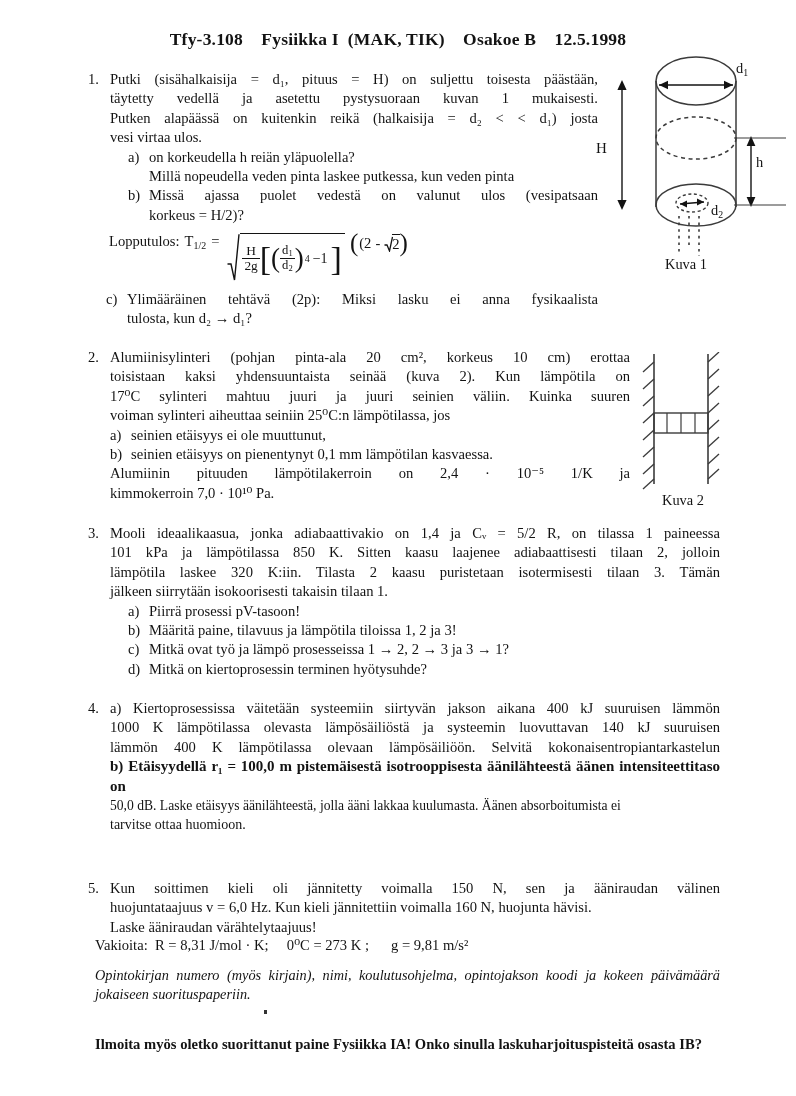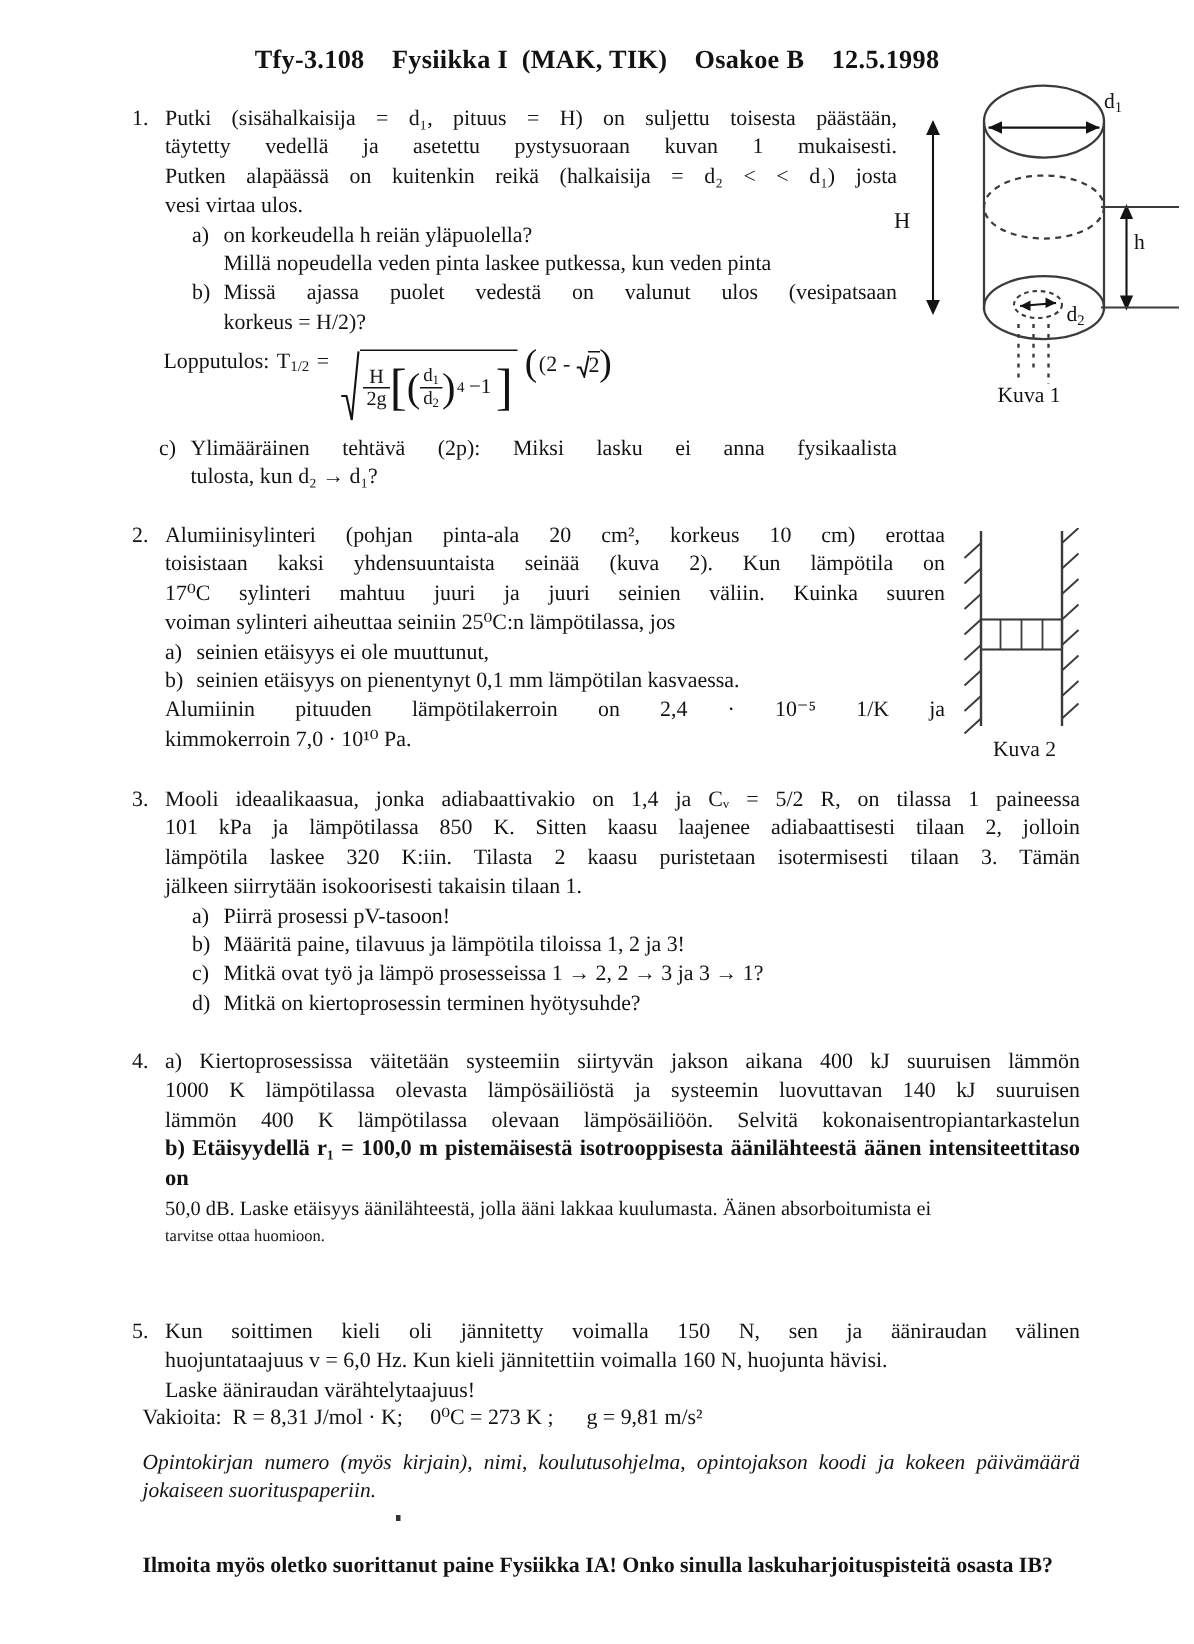--- a/index.html
+++ b/index.html
@@ -415,21 +415,21 @@
   </div>
 
   <div class="qblock" style="left:88px; top:699px; width:632px;">
     <div class="qnum">4.</div>
     <div class="qbody">
       <p class="just">a) Kiertoprosessissa väitetään systeemiin siirtyvän jakson aikana 400 kJ suuruisen lämmön</p>
       <p class="just">1000 K lämpötilassa olevasta lämpösäiliöstä ja systeemin luovuttavan  140 kJ suuruisen</p>
       <p class="just">lämmön 400 K lämpötilassa olevaan lämpösäiliöön. Selvitä kokonaisentropiantarkastelun</p>
       <p class="nojust" style="font-size:15px;font-weight:bold;">b) Etäisyydellä r₁ = 100,0 m pistemäisestä isotrooppisesta äänilähteestä äänen intensiteettitaso on</p>
       <p class="nojust" style="font-size:13.6px;">50,0 dB. Laske etäisyys äänilähteestä, jolla ääni lakkaa kuulumasta.  Äänen absorboitumista ei</p>
-      <p class="nojust" style="font-size:11px;">tarvitse ottaa huomioon.</p>
+      <p class="nojust" style="font-size:14px;">tarvitse ottaa huomioon.</p>
     </div>
   </div>
 
   <div class="qblock" style="left:88px; top:879px; width:632px;">
     <div class="qnum">5.</div>
     <div class="qbody">
       <p class="just">Kun soittimen kieli oli jännitetty voimalla 150 N, sen  ja ääniraudan välinen</p>
       <p class="nojust">huojuntataajuus v = 6,0 Hz.  Kun kieli jännitettiin voimalla 160 N, huojunta hävisi.</p>
       <p class="nojust">Laske ääniraudan värähtelytaajuus!</p>
     </div>

